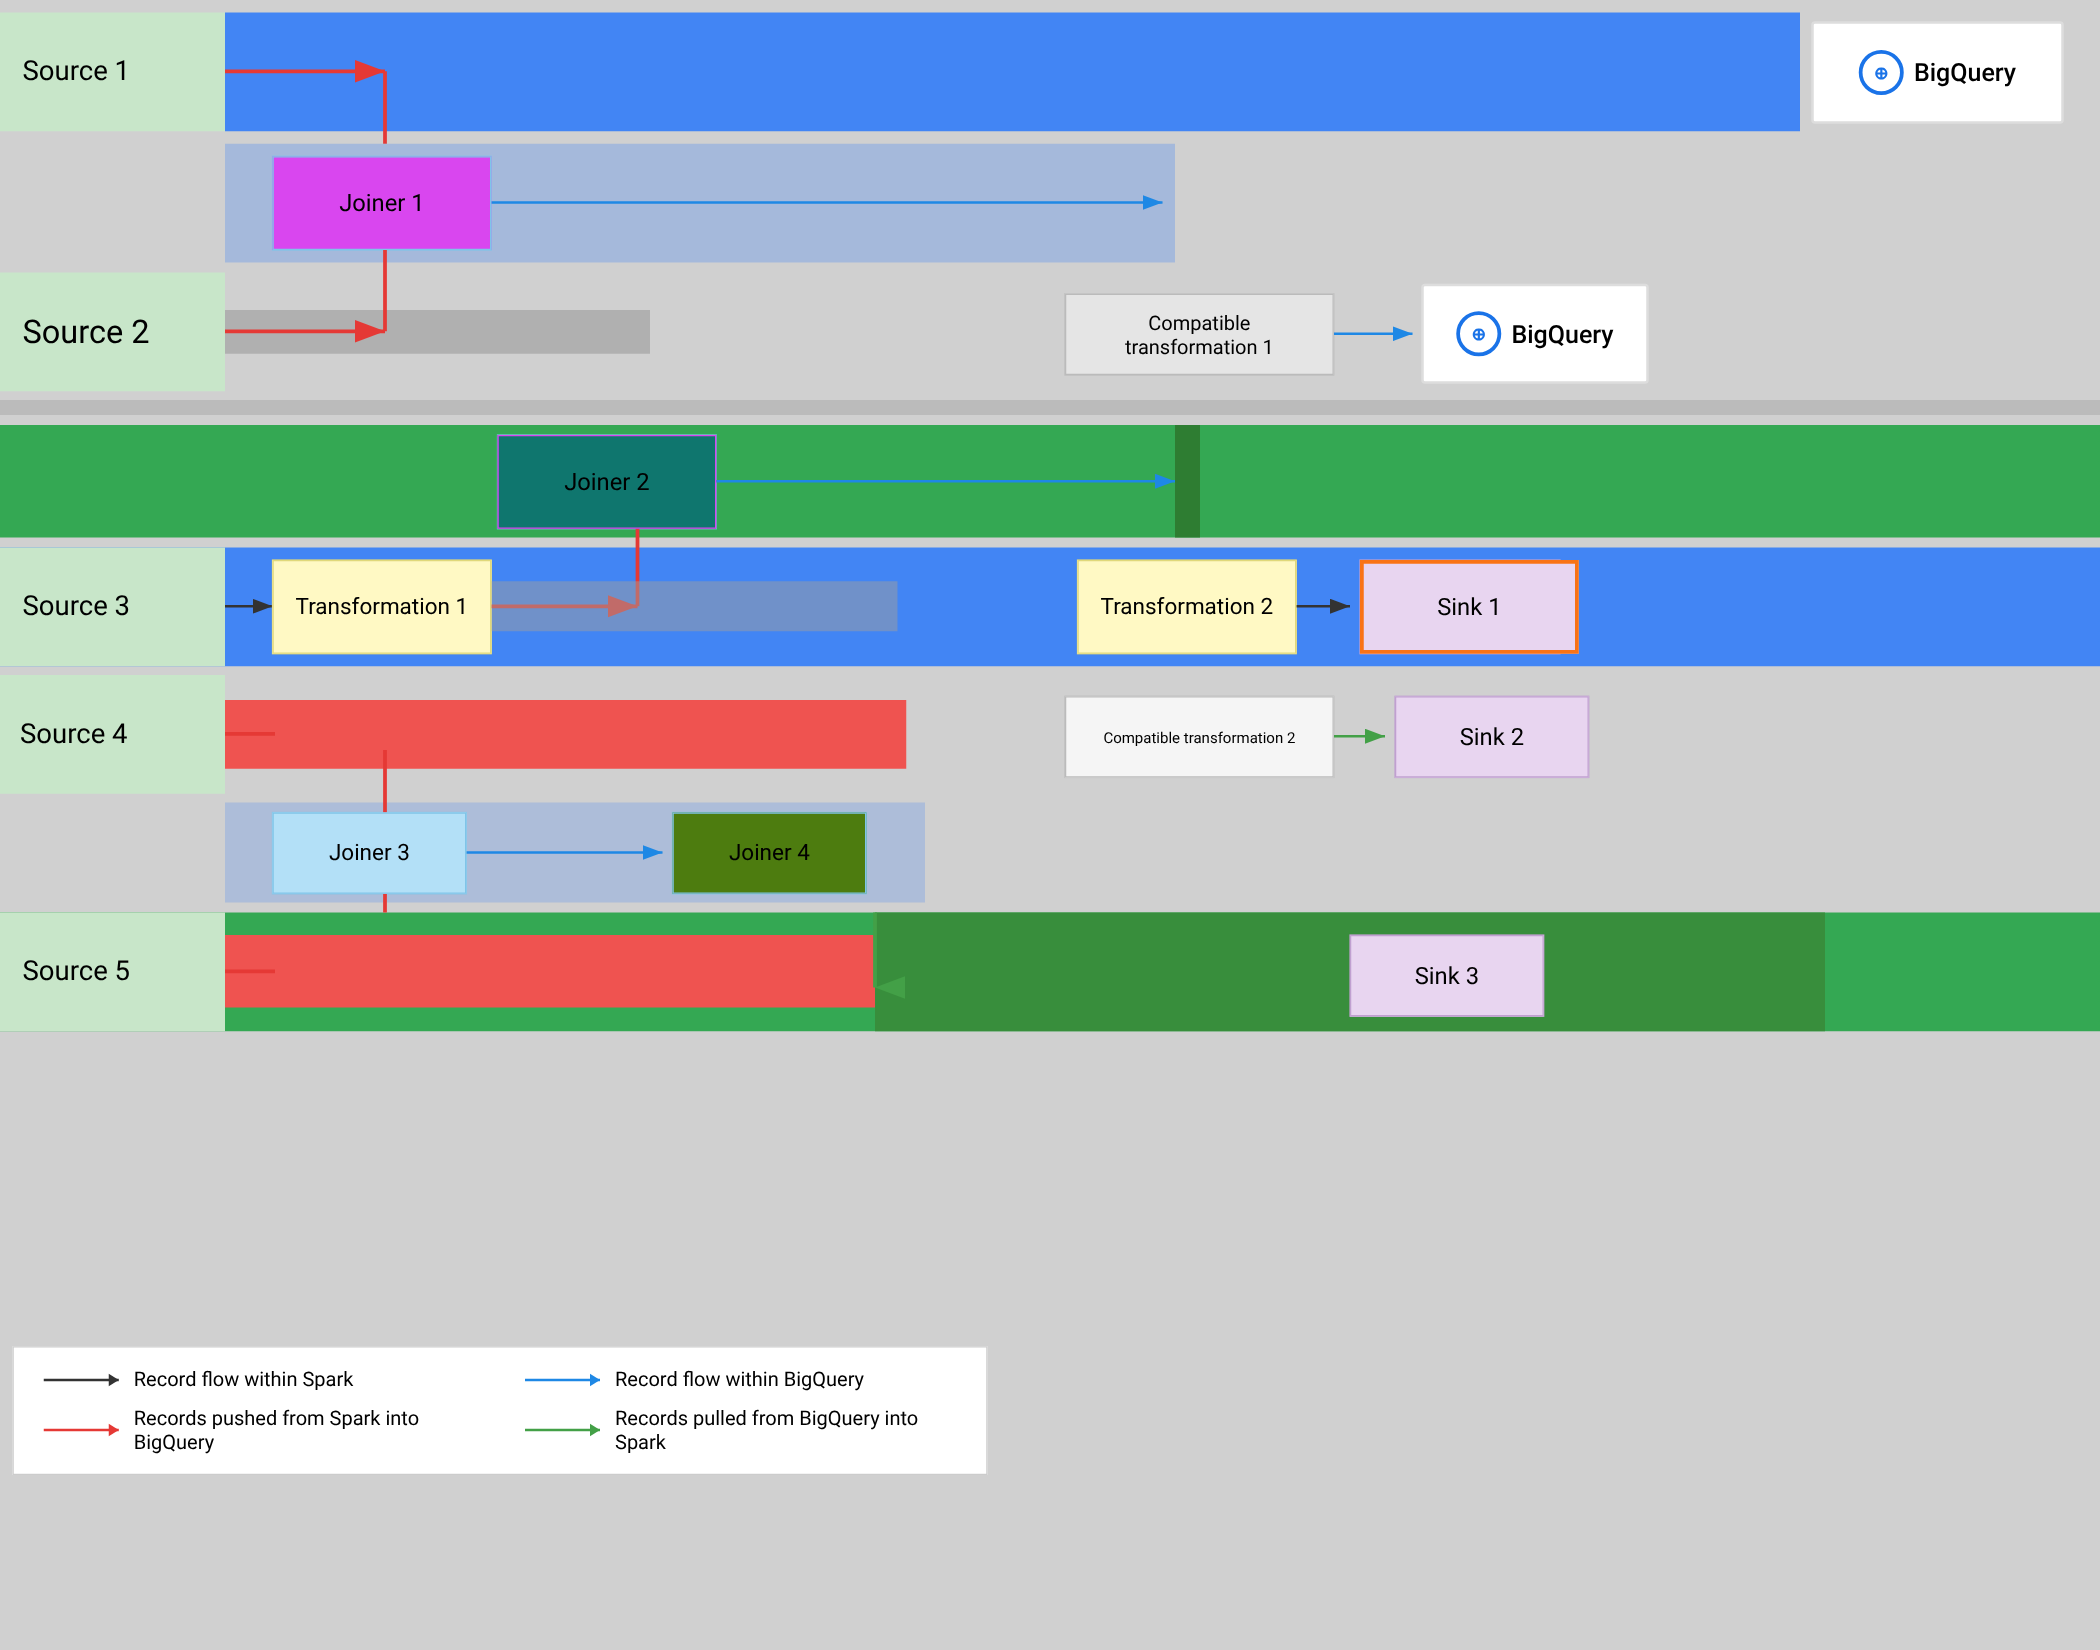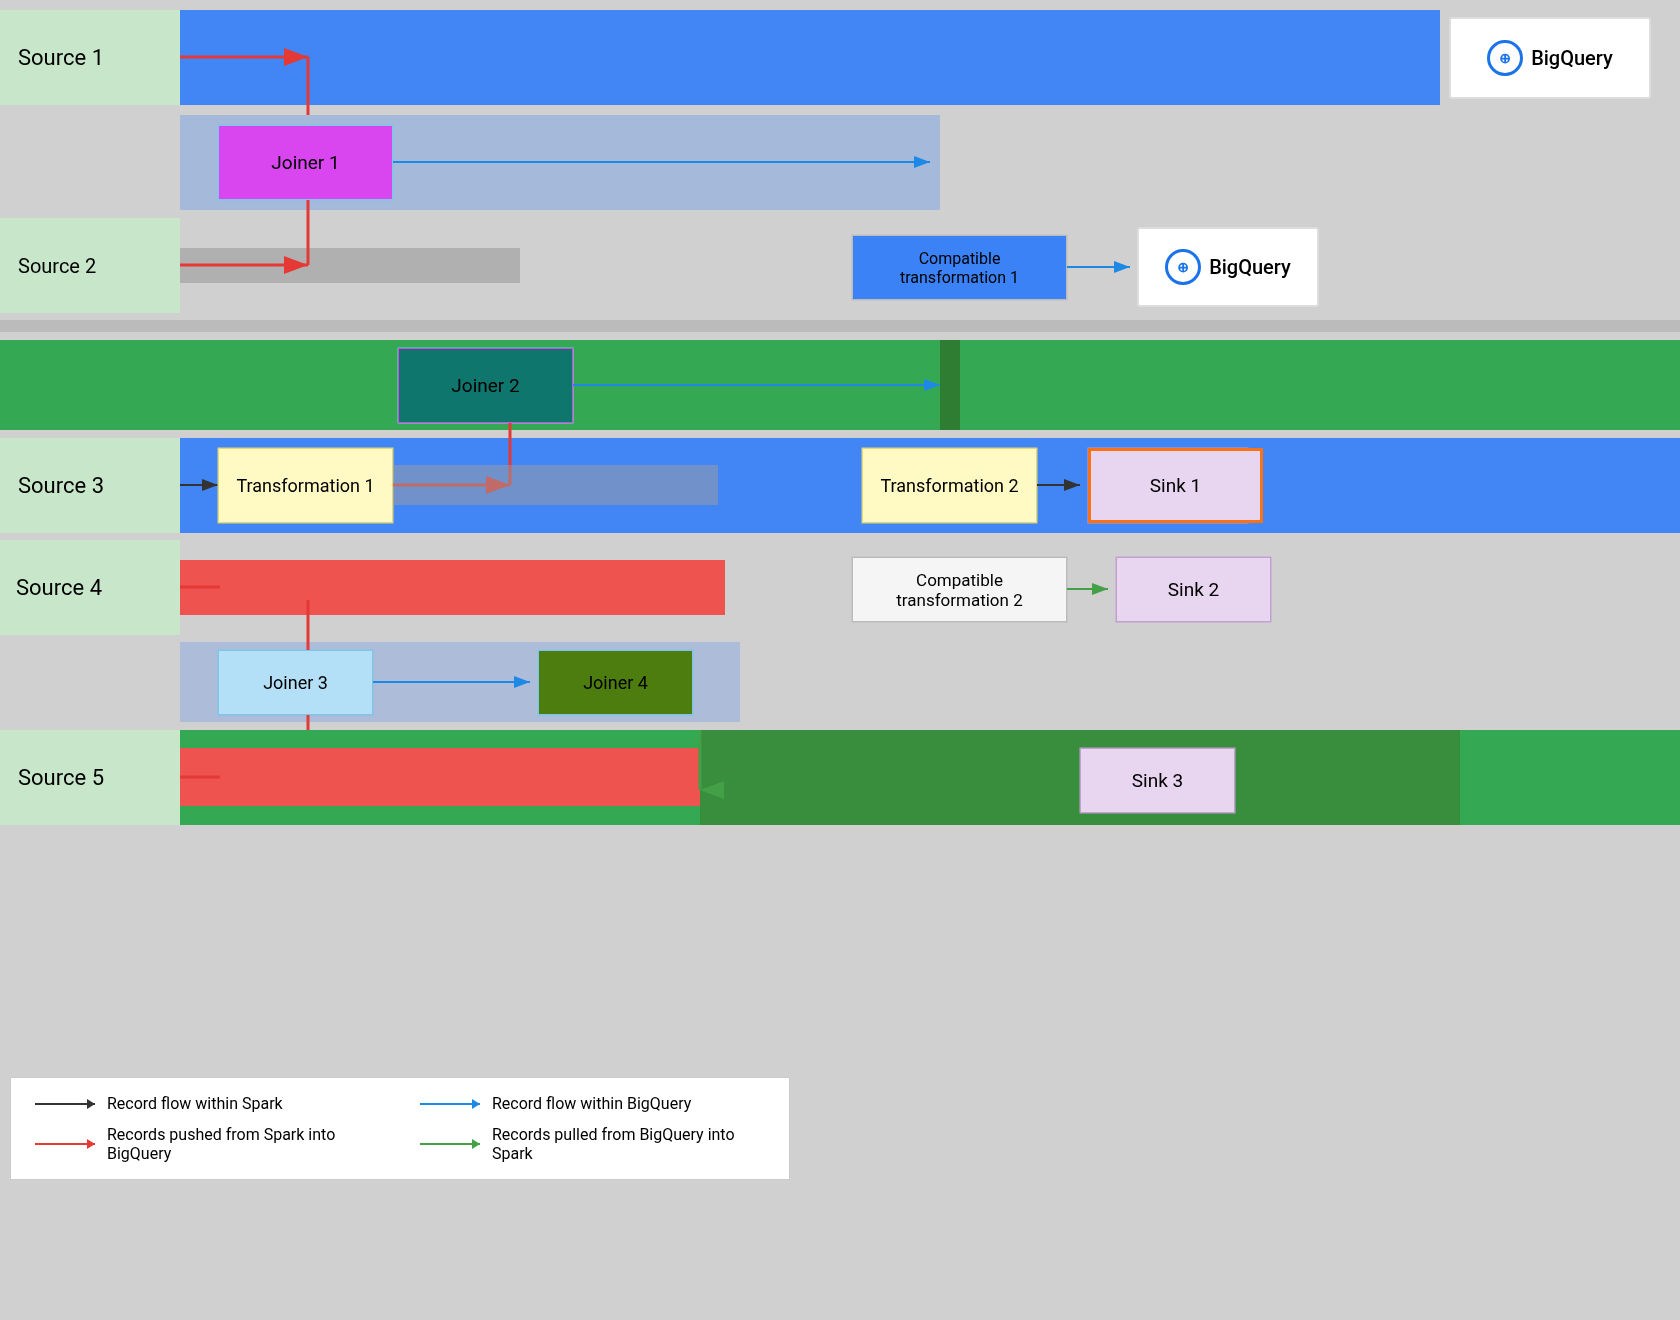--- a/index.html
+++ b/index.html
@@ -232,23 +232,23 @@
     <div class="bq-icon">
       <div class="bq-circle">
           <span style="font-size:14px;font-weight:bold;">⊕</span>
         </div>
       <span>BigQuery</span>
     </div>
   </div>
 
   <div style="position:absolute;left:218px;top:125px;width:175px;height:75px;background:#d946ef;border:1px solid #80c4e8;display:flex;align-items:center;justify-content:center;font-size:19px;z-index:10;">Joiner 1</div>
 
-  <div style="position:absolute;left:0;top:218px;width:212px;height:95px;display:flex;align-items:center;padding-left:18px;font-size:20px;z-index:10;">Source 2</div>
-
-  <div style="position:absolute;left:852px;top:235px;width:215px;height:65px;background:#3b82f6;border:1px solid #bbb;display:flex;align-items:center;justify-content:center;font-size:16px;text-align:center;padding:20px;z-index:10;">Compatible transformation 1</div>
+  <div style="position:absolute;left:0;top:218px;width:212px;height:95px;display:flex;align-items:center;padding-left:18px;font-size:26px;z-index:10;">Source 2</div>
+
+  <div style="position:absolute;left:852px;top:235px;width:215px;height:65px;background:#e5e5e5;border:1px solid #bbb;display:flex;align-items:center;justify-content:center;font-size:16px;text-align:center;padding:20px;z-index:10;">Compatible transformation 1</div>
 
   <div style="position:absolute;left:1138px;top:228px;width:180px;height:78px;display:flex;align-items:center;justify-content:center;z-index:10;">
     <div class="bq-icon">
       <div class="bq-circle">
           <span style="font-size:14px;font-weight:bold;">⊕</span>
         </div>
       <span>BigQuery</span>
     </div>
   </div>
 
@@ -257,21 +257,21 @@
   <div style="position:absolute;left:0;top:438px;width:180px;height:95px;display:flex;align-items:center;padding-left:18px;font-size:22px;z-index:10;">Source 3</div>
 
   <div style="position:absolute;left:218px;top:448px;width:175px;height:75px;background:#fff9c4;border:1px solid #e0d87a;display:flex;align-items:center;justify-content:center;font-size:18px;text-align:center;z-index:10;">Transformation 1</div>
 
   <div style="position:absolute;left:862px;top:448px;width:175px;height:75px;background:#fff9c4;border:1px solid #e0d87a;display:flex;align-items:center;justify-content:center;font-size:18px;text-align:center;z-index:10;">Transformation 2</div>
 
   <div style="position:absolute;left:1088px;top:448px;width:175px;height:75px;background:#e8d5f0;border:3px solid #f97316;display:flex;align-items:center;justify-content:center;font-size:19px;z-index:10;">Sink 1</div>
 
   <div style="position:absolute;left:0;top:540px;width:180px;height:95px;display:flex;align-items:center;padding-left:16px;font-size:22px;z-index:10;">Source 4</div>
 
-  <div style="position:absolute;left:852px;top:557px;width:215px;height:65px;background:#f5f5f5;border:1px solid #bbb;display:flex;align-items:center;justify-content:center;font-size:17px;text-align:center;padding:16px;z-index:10;">Compatible transformation 2</div>
+  <div style="position:absolute;left:852px;top:557px;width:215px;height:65px;background:#f5f5f5;border:1px solid #bbb;display:flex;align-items:center;justify-content:center;font-size:12px;text-align:center;padding:16px;z-index:10;">Compatible transformation 2</div>
 
   <div style="position:absolute;left:1116px;top:557px;width:155px;height:65px;background:#e8d5f0;border:1px solid #c0a0d0;display:flex;align-items:center;justify-content:center;font-size:19px;z-index:10;">Sink 2</div>
 
   <div style="position:absolute;left:218px;top:650px;width:155px;height:65px;background:#b3e0f7;border:1px solid #80c4e8;display:flex;align-items:center;justify-content:center;font-size:18px;z-index:10;">Joiner 3</div>
 
   <div style="position:absolute;left:538px;top:650px;width:155px;height:65px;background:#4d7c0f;border:1px solid #80c4e8;display:flex;align-items:center;justify-content:center;font-size:18px;z-index:10;">Joiner 4</div>
 
   <div style="position:absolute;left:0;top:730px;width:180px;height:95px;display:flex;align-items:center;padding-left:18px;font-size:22px;z-index:10;">Source 5</div>
 
   <div style="position:absolute;left:1080px;top:748px;width:155px;height:65px;background:#e8d5f0;border:1px solid #c0a0d0;display:flex;align-items:center;justify-content:center;font-size:19px;z-index:10;">Sink 3</div>

